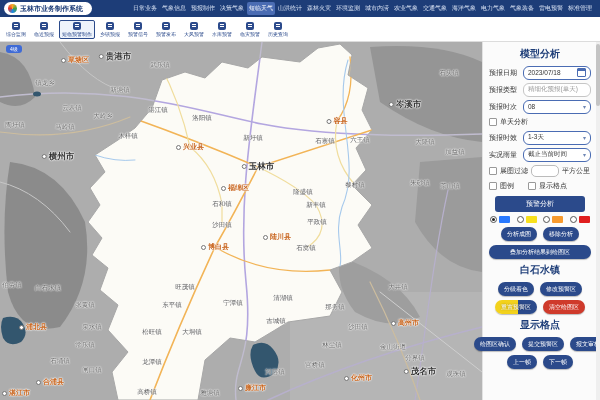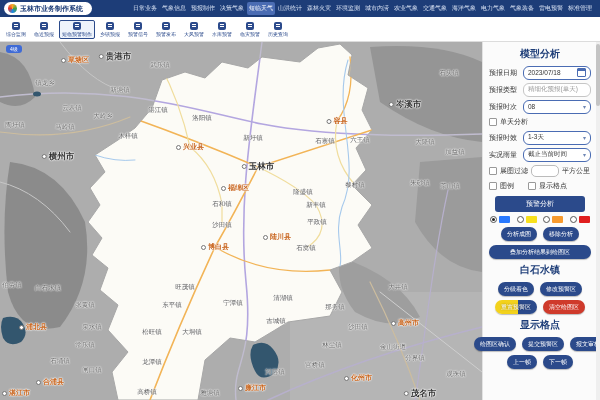--- a/index.html
+++ b/index.html
@@ -203,21 +203,21 @@
         <path d="M253,303 q12,-6 20,4 q10,12 2,24 q-14,10 -20,-2 q-8,-16 -2,-26 Z"></path>
         <path d="M3,276 q14,-4 20,6 q6,10 -2,18 q-12,6 -18,-4 q-4,-12 0,-20 Z"></path>
         <ellipse cx="37" cy="52" rx="4" ry="2.5"></ellipse>
       </g>
     </svg>
     <div class="map-badge">4级</div>
     <div class="map-labels" id="map-labels">
         <span class="lbl city" style="left: 115px; top: 15px;"><span class="dot"></span>贵港市</span>
         <span class="lbl city" style="left: 258px; top: 125px;"><span class="dot"></span>玉林市</span>
         <span class="lbl city" style="left: 405px; top: 63px;"><span class="dot"></span>岑溪市</span>
-        <span class="lbl city" style="left: 420px; top: 352px; font-family: Liberation Mono, monospace;"><span class="dot"></span>茂名市</span>
+        <span class="lbl city" style="left: 420px; top: 330px; font-family: Liberation Mono, monospace;"><span class="dot"></span>茂名市</span>
         <span class="lbl city" style="left: 58px; top: 115px;"><span class="dot"></span>横州市</span>
         <span class="lbl county" style="left: 75px; top: 18px;"><span class="dot"></span>覃塘区</span>
         <span class="lbl county" style="left: 190px; top: 105px;"><span class="dot"></span>兴业县</span>
         <span class="lbl county" style="left: 337px; top: 79px;"><span class="dot"></span>容县</span>
         <span class="lbl county" style="left: 235px; top: 146px;"><span class="dot"></span>福绵区</span>
         <span class="lbl county" style="left: 277px; top: 195px;"><span class="dot"></span>陆川县</span>
         <span class="lbl county" style="left: 215px; top: 205px;"><span class="dot"></span>博白县</span>
         <span class="lbl county" style="left: 50px; top: 340px;"><span class="dot"></span>合浦县</span>
         <span class="lbl county" style="left: 33px; top: 285px;"><span class="dot"></span>浦北县</span>
         <span class="lbl county" style="left: 405px; top: 281px;"><span class="dot"></span>高州市</span>

